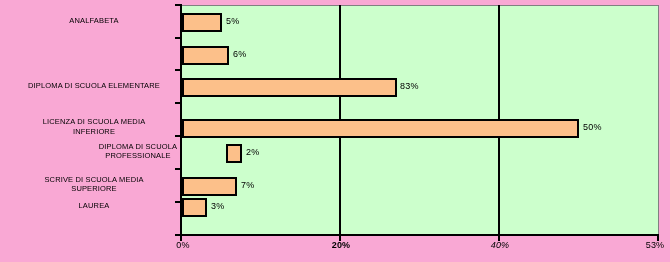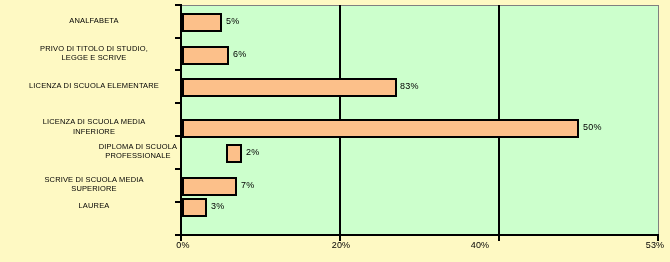--- a/index.html
+++ b/index.html
@@ -14,21 +14,21 @@
     overflow: hidden;
     position: relative;
   }
 
   #chart-root {
     position: absolute;
     left: 0;
     top: 0;
     width: 670px;
     height: 262px;
-    background: #fef9c3;
+    background: #f9a8d4;
   }
 
   
   #plot-area {
     position: absolute;
     left: 181px;
     top: 5px;
     width: 477px;
     height: 229px;
     background: #ccffcc;
@@ -154,28 +154,26 @@
   <div class="x-tick" style="left:498px;"></div>
   <div class="x-tick" style="left:657px;"></div>
 
   <div class="row" style="top:5px; height:32.7px;">
     <div class="cat-label" style="top:11px;">ANALFABETA</div>
     <div class="bar" style="top:8px; width:35.8px;"></div>
     <div class="bar-value" style="left:226px; top:11px;">5%</div>
   </div>
 
   <div class="row" style="top:37.7px; height:32.7px;">
-    <div class="cat-label" style="top:6px;">PRIVO DI TITOLO DI STUDIO,
-LEGGE E SCRIVE</div>
     <div class="bar" style="top:8px; width:43.0px;"></div>
     <div class="bar-value" style="left:233px; top:11px;">6%</div>
   </div>
 
   <div class="row" style="top:70.4px; height:32.7px;">
-    <div class="cat-label" style="top:11px;">LICENZA DI SCUOLA ELEMENTARE</div>
+    <div class="cat-label" style="top:11px;">DIPLOMA DI SCUOLA ELEMENTARE</div>
     <div class="bar" style="top:8px; width:210.6px;"></div>
     <div class="bar-value" style="left:400px; top:11px;">83%</div>
   </div>
 
   <div class="row" style="top:111px; height:32.7px;">
     <div class="cat-label" style="top:6px;">LICENZA DI SCUOLA MEDIA
 INFERIORE</div>
     <div class="bar" style="top:8px; width:393.2px;"></div>
     <div class="bar-value" style="left:583px; top:11px;">50%</div>
   </div>
@@ -194,17 +192,17 @@
     <div class="bar-value" style="left:241px; top:11px;">7%</div>
   </div>
 
   <div class="row" style="top:190px; height:32.7px;">
     <div class="cat-label" style="top:11px;">LAUREA</div>
     <div class="bar" style="top:8px; width:20.8px;"></div>
     <div class="bar-value" style="left:211px; top:11px;">3%</div>
   </div>
 
   <div class="x-label" style="left:183px;">0%</div>
-  <div class="x-label" style="left:341px;">20%</div>
-  <div class="x-label" style="left:480px;">40%</div>
+  <div class="x-label" style="left:341px;font-weight:bold;">20%</div>
+  <div class="x-label" style="left:500px;font-style:italic;">40%</div>
   <div class="x-label" style="left:655px;">53%</div>
 
 </div>
 
 </body></html>

